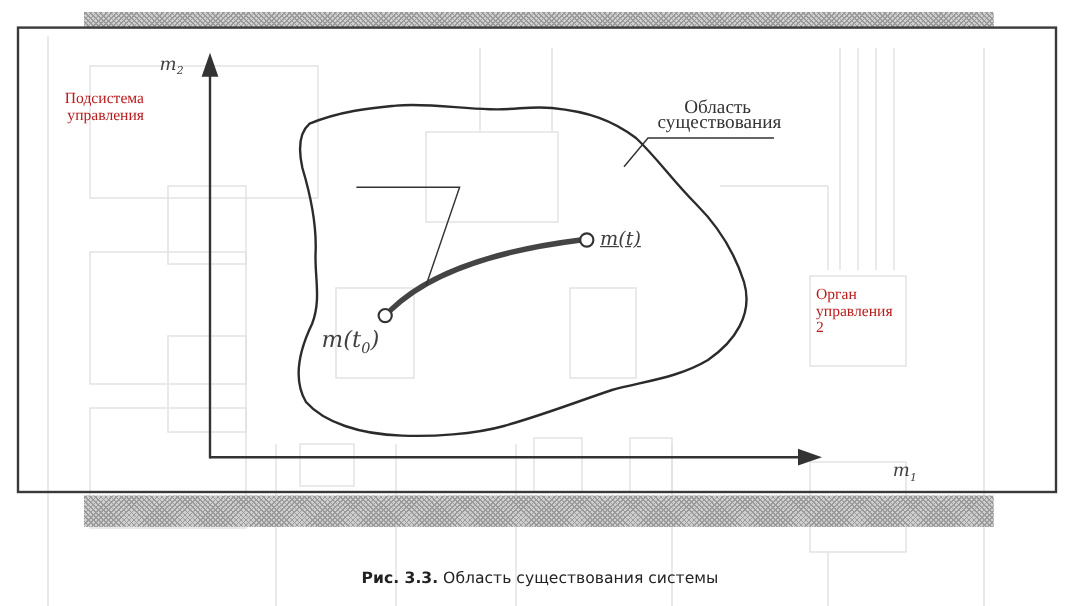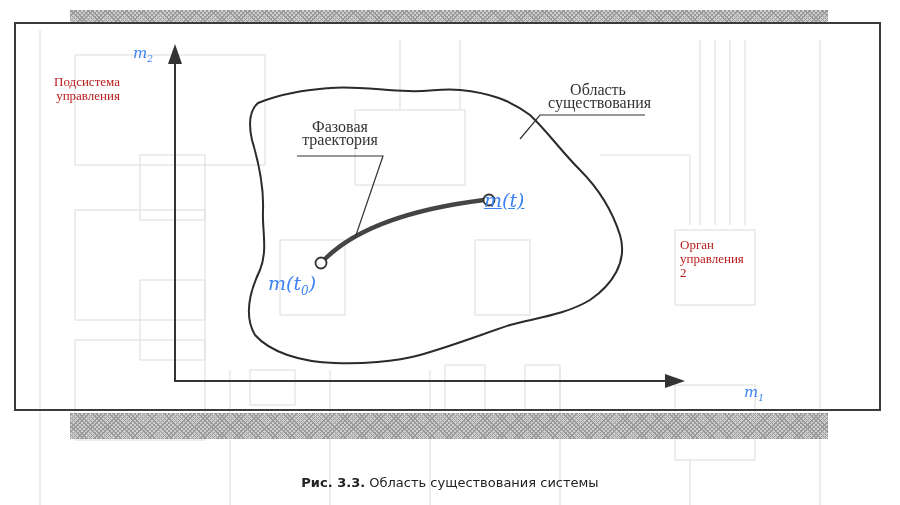--- a/index.html
+++ b/index.html
@@ -12,21 +12,21 @@
                       repeating-linear-gradient(-45deg, #9a9a9a 0 1px, transparent 1px 3px);
   }
   .hatch-top { left: 70px; top: 10px; width: 758px; height: 13px; }
   .hatch-bottom { left: 70px; top: 413px; width: 758px; height: 26px; }
   .frame {
     position: absolute; left: 14px; top: 22px; width: 867px; height: 389px;
     border: 2px solid #3a3a3a; box-sizing: border-box;
   }
   svg { position: absolute; left: 0; top: 0; }
   .lbl { position: absolute; color: #333; font-size: 16px; line-height: 13px; text-align: center; }
-  .math { position: absolute; font-family: "DejaVu Serif", serif; font-style: italic; color: #3b82f6; }
+  .math { position: absolute; font-family: "DejaVu Serif", serif; font-style: italic; color: #404040; }
   .caption {
     position: absolute; left: 0; top: 475px; width: 900px; text-align: center;
     font-family: "DejaVu Sans", sans-serif; font-size: 13px; color: #222;
   }
   .caption b { font-weight: bold; }
   .ghost { position: absolute; color: #b91c1c; font-size: 13px; line-height: 14px; }
 </style>
 </head>
 <body>
 
@@ -113,32 +113,28 @@
     <polyline points="520,139 540,115 645,115" fill="none" stroke="#333" stroke-width="1.2"></polyline>
   </svg>
 
   <div class="math" style="left:133px; top:44px; font-size:15px;">
     <span>m</span><sub style="font-size:9px;">2</sub>
   </div>
   <div class="math" style="left:700px; top:383px; font-size:15px;margin-left:44px;">
     <span>m</span><sub style="font-size:9px;">1</sub>
   </div>
 
-  <div class="lbl" style="left:295px; top:120px; width:90px;">
-    <div>Фазовая</div>
-    <div>траектория</div>
-  </div>
   <div class="lbl" style="left:548px; top:83px; width:100px;">
     <div>Область</div>
     <div>существования</div>
   </div>
 
   <div class="math" style="left:268px; top:272px; font-size:19px;">
     <span>m(t</span><sub style="font-size:12px;">0</sub><span>)</span>
   </div>
-  <div class="math" style="left:484px; top:189px; font-size:19px;text-decoration:underline;">
+  <div class="math" style="left:500px; top:189px; font-size:16px;text-decoration:underline;">
     <span>m(t)</span>
   </div>
 
   <div class="caption">
     <b>Рис. 3.3.</b><span> Область существования системы</span>
   </div>
 </div>
 
 </body></html>

